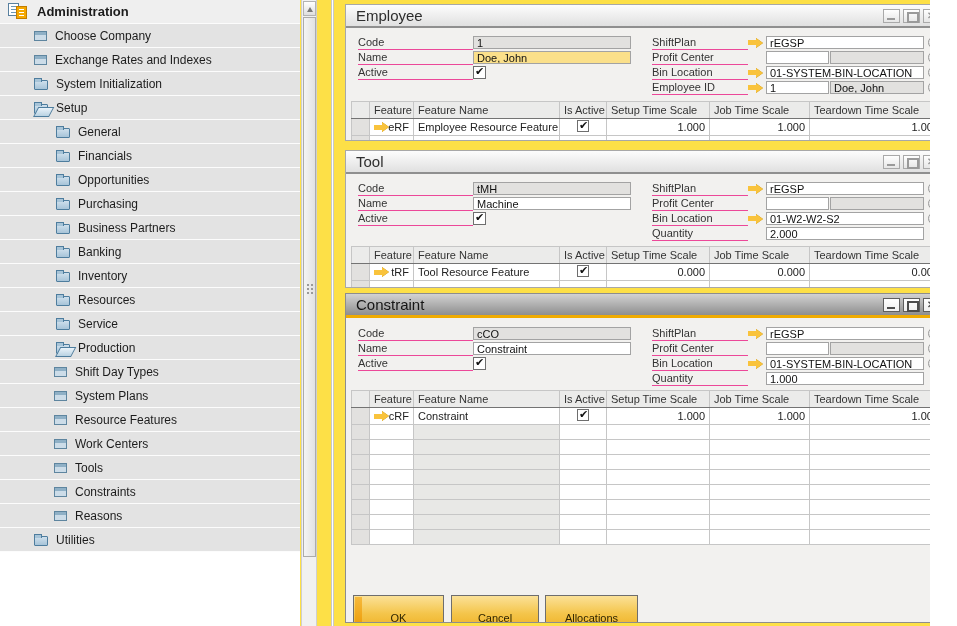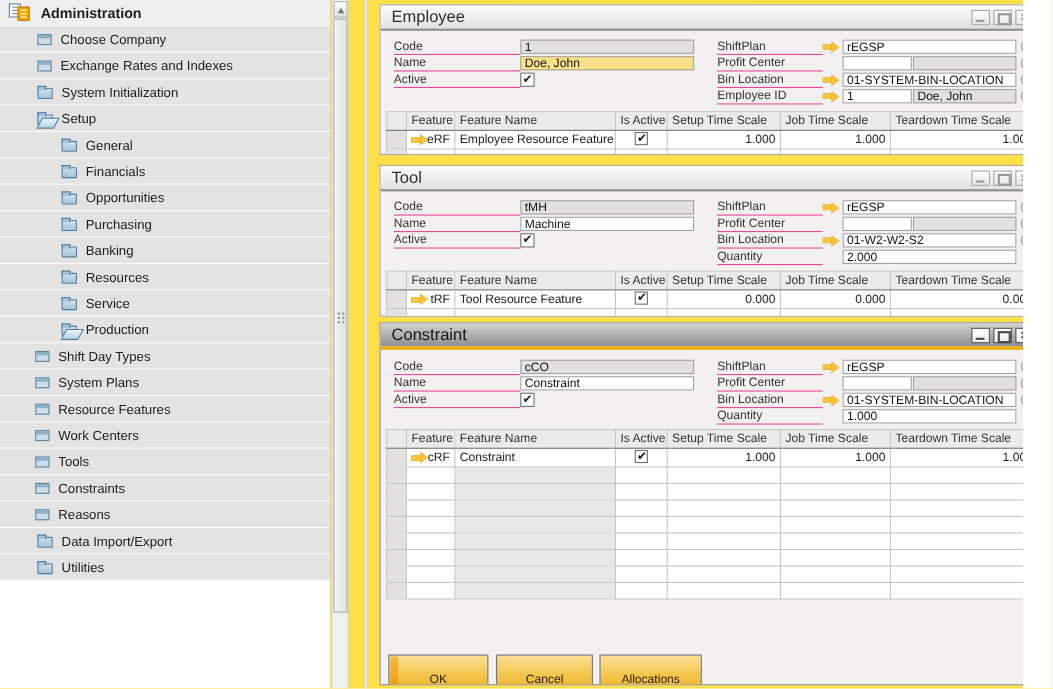--- a/index.html
+++ b/index.html
@@ -5,21 +5,21 @@
   * { margin:0; padding:0; box-sizing:border-box; }
   body { font-family:"Liberation Sans", sans-serif; }
   .screen { position:relative; width:930px; height:626px; background:#fde047; overflow:hidden; font-size:11px; color:#222; }
 
   
   .sidebar { position:absolute; left:0; top:0; width:300px; height:626px; background:#fff; }
   .side-row { height:24px; border-bottom:1px solid #fcfcfc; background:#e3e3e3; display:flex; align-items:center; font-size:12px; color:#1c1c1c; cursor:default; }
   .side-row.hdr { background:#efefef; font-weight:bold; font-size:13px; padding-left:8px; }
   .side-row.lvl1 { padding-left:34px; }
   .side-row.lvl2 { padding-left:56px; }
-  .side-row.lvl3 { padding-left:32px; }
+  .side-row.lvl3 { padding-left:54px; }
   .side-row.selected { background:#f5a902; }
   .side-row .lbl-t { margin-left:8px; white-space:nowrap; }
 
   
   .adm-icon { position:relative; width:21px; height:17px; flex:0 0 21px; }
   .adm-back { position:absolute; left:0; top:0; width:11px; height:13px; background:#fff; border:1px solid #58809f; }
   .adm-back::after { content:''; position:absolute; left:2px; right:2px; top:2px; height:1px; background:#6b97b6; box-shadow:0 3px 0 #6b97b6, 0 6px 0 #6b97b6; }
   .adm-front { position:absolute; left:8px; top:3px; width:11px; height:13px; background:#f5a800; border:1px solid #c27d00; }
   .adm-front::after { content:''; position:absolute; left:2px; right:2px; top:2px; height:1px; background:#fff; box-shadow:0 3px 0 #fff, 0 6px 0 #fff; }
   .ic-window { position:relative; width:13px; height:10px; flex:0 0 13px; background:#ccdce8; border:1px solid #5e859f; }
@@ -131,21 +131,29 @@
     <div class="side-row lvl2">
         <span class="ic-folder"></span>
         <span class="lbl-t">Opportunities</span>
       </div>
     <div class="side-row lvl2">
         <span class="ic-folder"></span>
         <span class="lbl-t">Purchasing</span>
       </div>
     <div class="side-row lvl2">
         <span class="ic-folder"></span>
+        <span class="lbl-t">Business Partners</span>
+      </div>
+    <div class="side-row lvl2">
+        <span class="ic-folder"></span>
         <span class="lbl-t">Banking</span>
+      </div>
+    <div class="side-row lvl2">
+        <span class="ic-folder"></span>
+        <span class="lbl-t">Inventory</span>
       </div>
     <div class="side-row lvl2">
         <span class="ic-folder"></span>
         <span class="lbl-t">Resources</span>
       </div>
     <div class="side-row lvl2">
         <span class="ic-folder"></span>
         <span class="lbl-t">Service</span>
       </div>
     <div class="side-row lvl2">
@@ -172,24 +180,20 @@
         <span class="ic-window"></span>
         <span class="lbl-t">Tools</span>
       </div>
     <div class="side-row lvl3">
         <span class="ic-window"></span>
         <span class="lbl-t">Constraints</span>
       </div>
     <div class="side-row lvl3">
         <span class="ic-window"></span>
         <span class="lbl-t">Reasons</span>
-      </div>
-    <div class="side-row lvl1">
-        <span class="ic-folder"></span>
-        <span class="lbl-t">Data Import/Export</span>
       </div>
     <div class="side-row lvl1">
         <span class="ic-folder"></span>
         <span class="lbl-t">Utilities</span>
       </div>
   </aside>
 
   <div class="vscroll">
     <div class="sb-up"></div>
     <div class="sb-thumb"></div>

